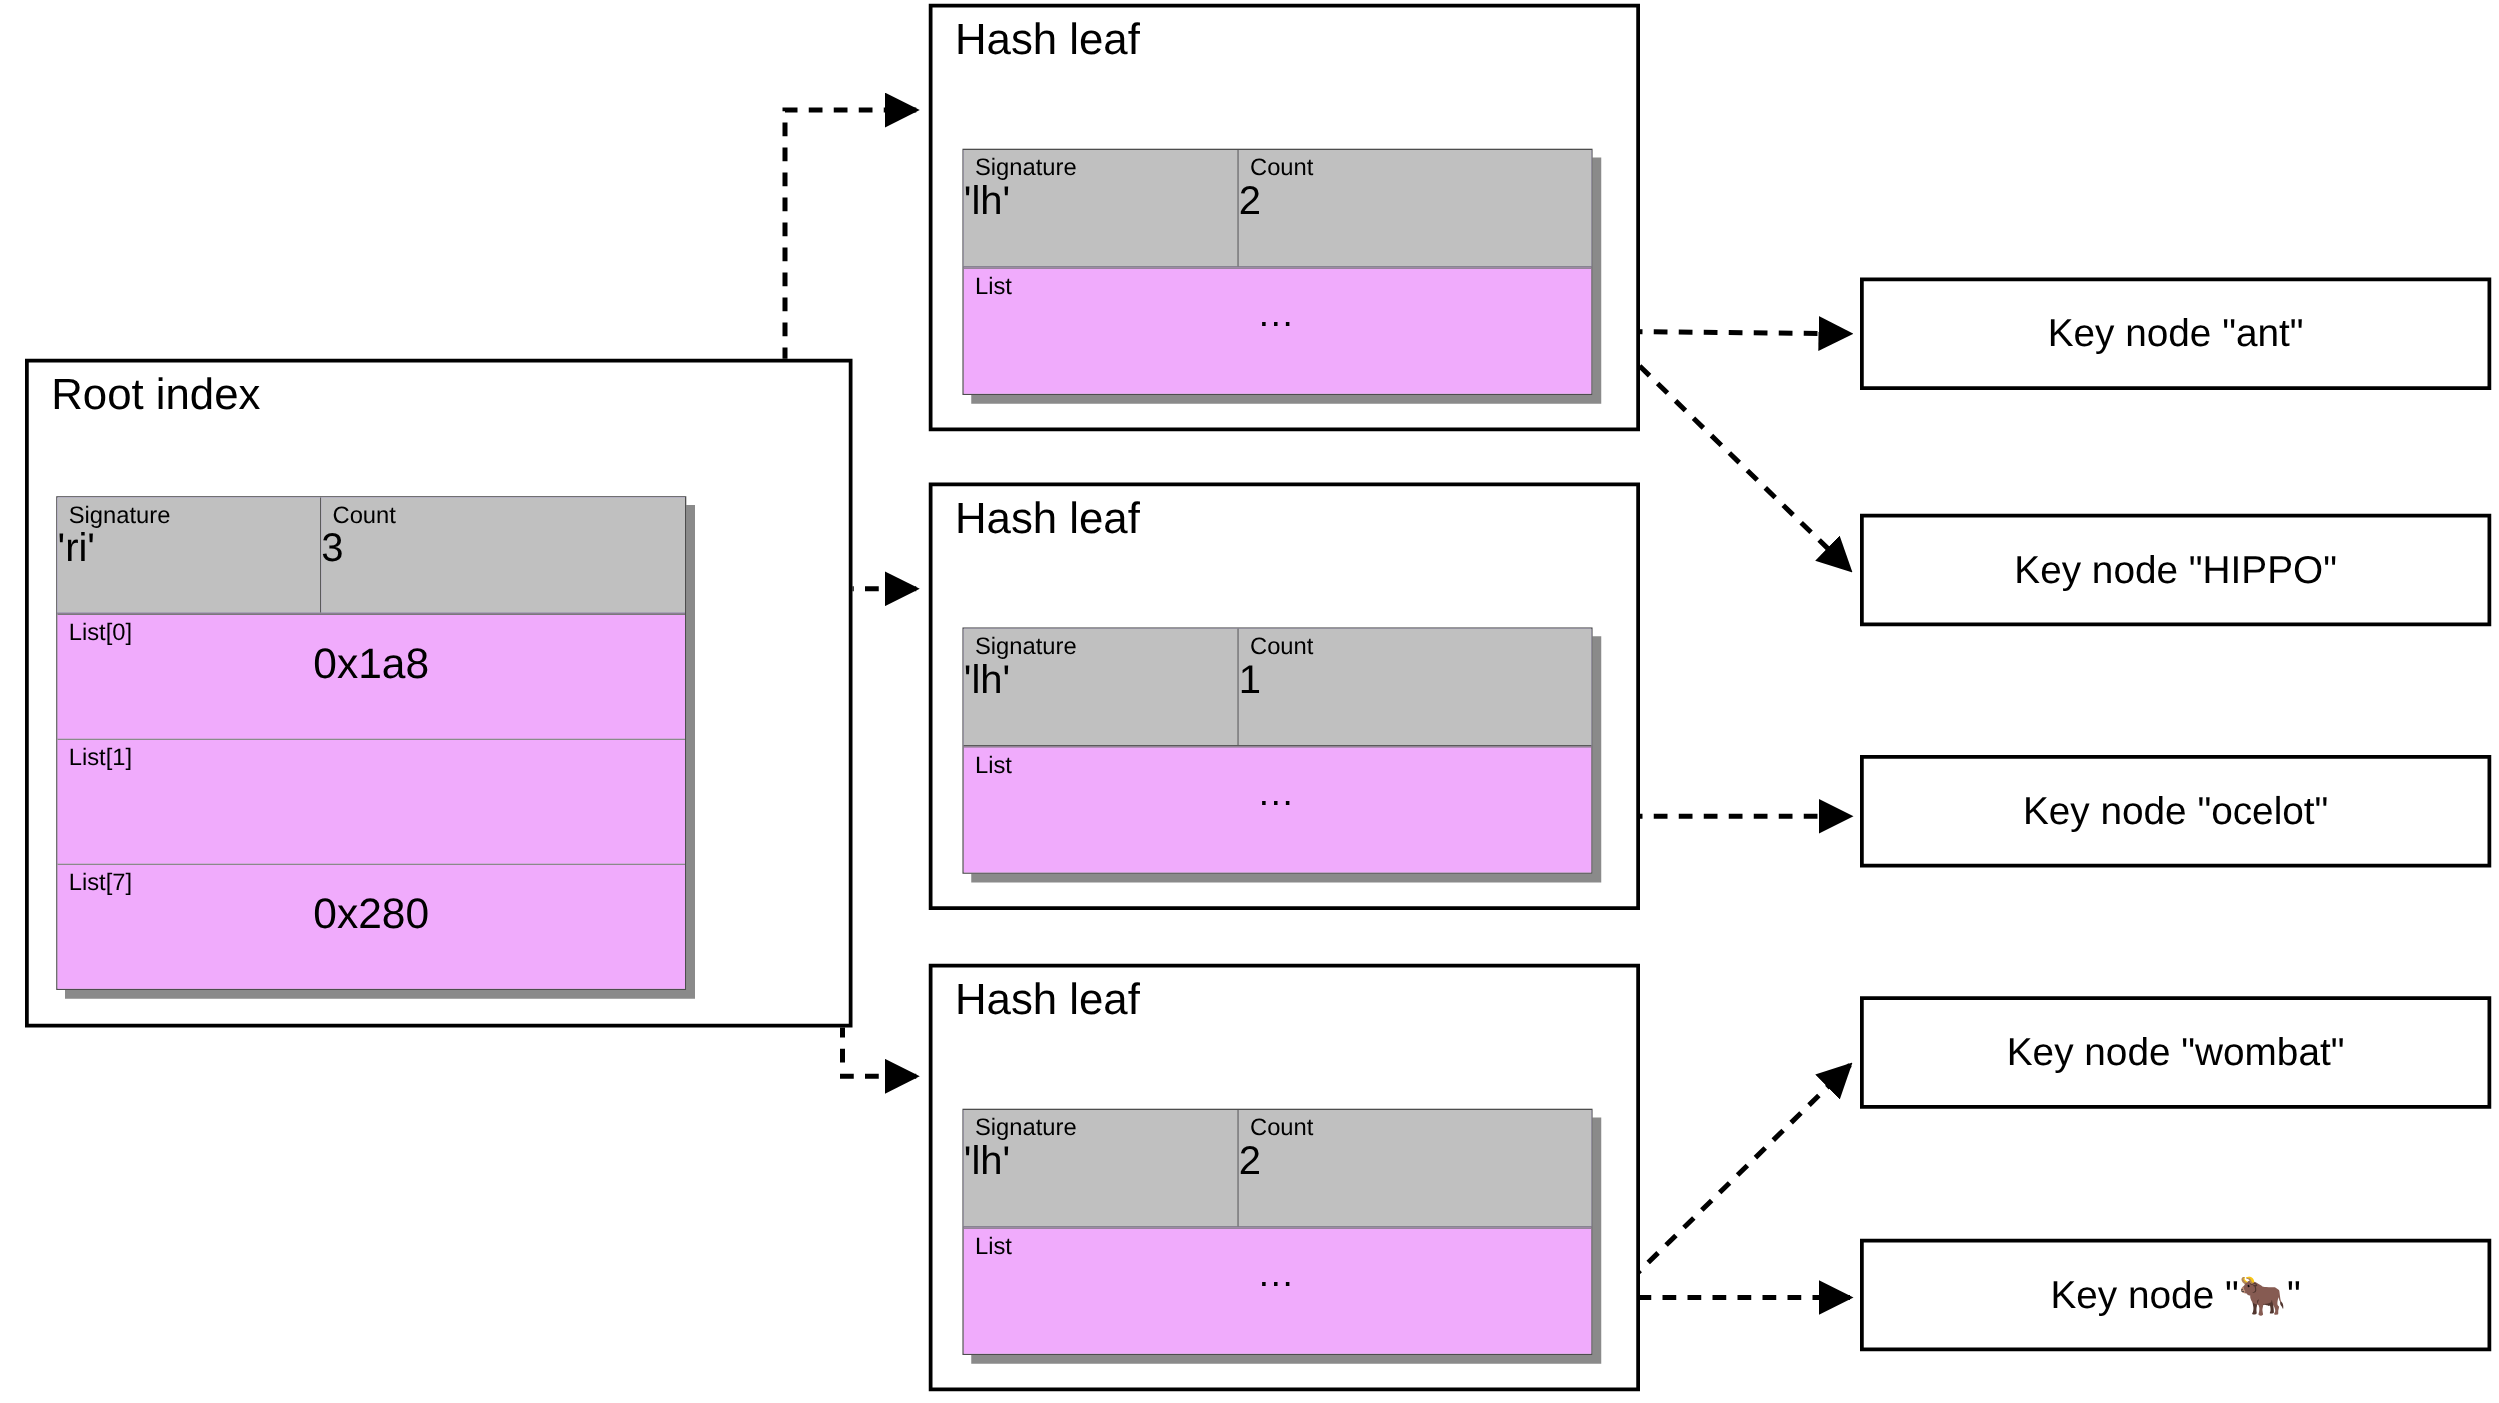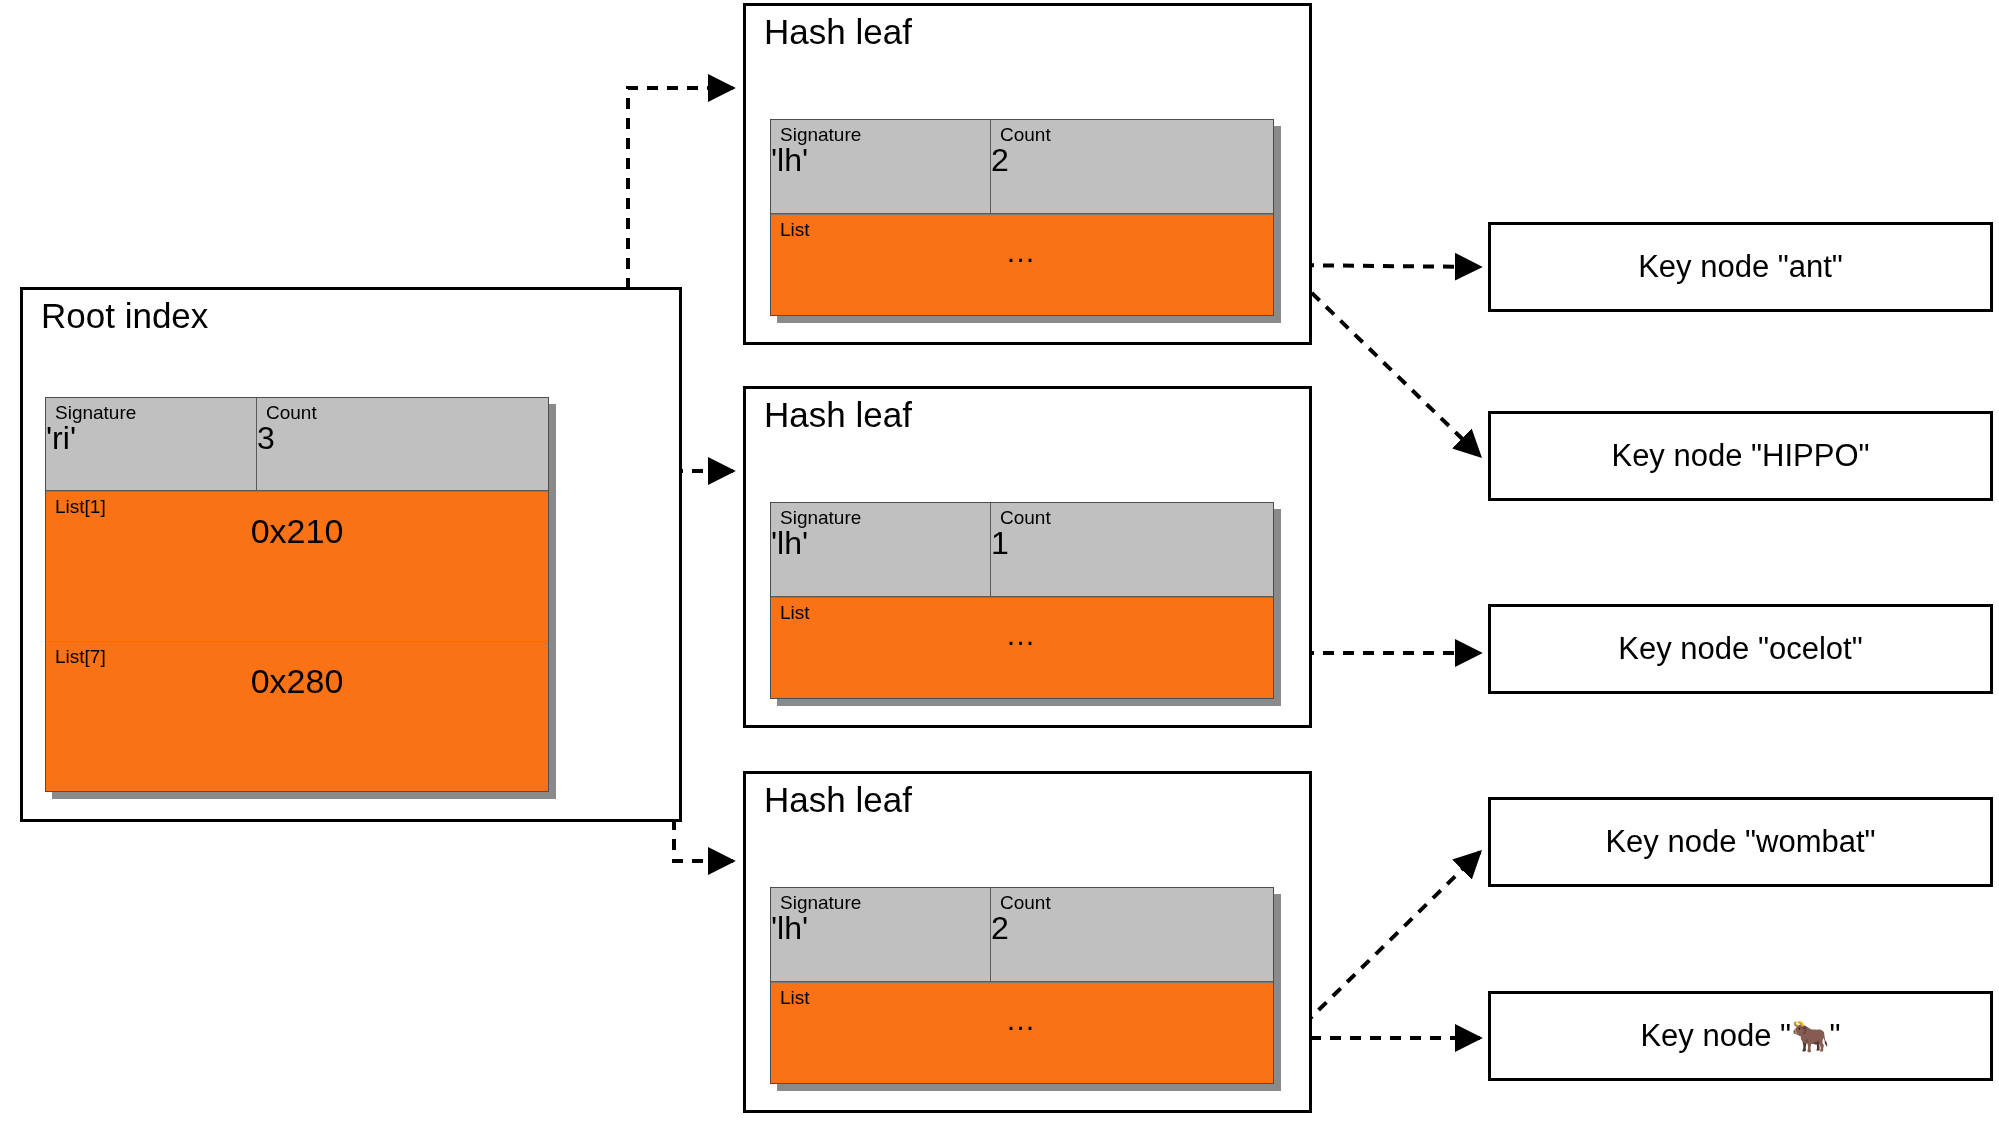--- a/index.html
+++ b/index.html
@@ -85,21 +85,21 @@
     left: 0;
     right: 0;
     top: 22px;
     font-size: 32px;
     color: #000000;
     white-space: nowrap;
   }
   .row-list {
     position: relative;
     box-sizing: border-box;
-    background: #f97316;
+    background: #f0abfc;
     border-top: 1px solid #7a7a7a;
     flex: 1 1 auto;
   }
   .row-list + .row-list { border-top: 1px solid #8a8a8a; }
   .list-label {
     position: absolute;
     left: 9px;
     top: 4px;
     font-size: 19px;
     color: #000000;
@@ -189,24 +189,27 @@
           <div class="cell sig" style="width:211px;">
             <div class="cell-label">Signature</div>
             <div class="cell-value">'ri'</div>
           </div>
           <div class="cell" style="flex:1 1 auto;">
             <div class="cell-label">Count</div>
             <div class="cell-value">3</div>
           </div>
         </div>
 
+        <div class="row-list">
+          <div class="list-label">List[0]</div>
+          <div class="list-value">0x1a8</div>
+        </div>
 
         <div class="row-list">
           <div class="list-label">List[1]</div>
-          <div class="list-value">0x210</div>
         </div>
 
         <div class="row-list">
           <div class="list-label">List[7]</div>
           <div class="list-value">0x280</div>
         </div>
 
       </div>
     </div>
   </div>

